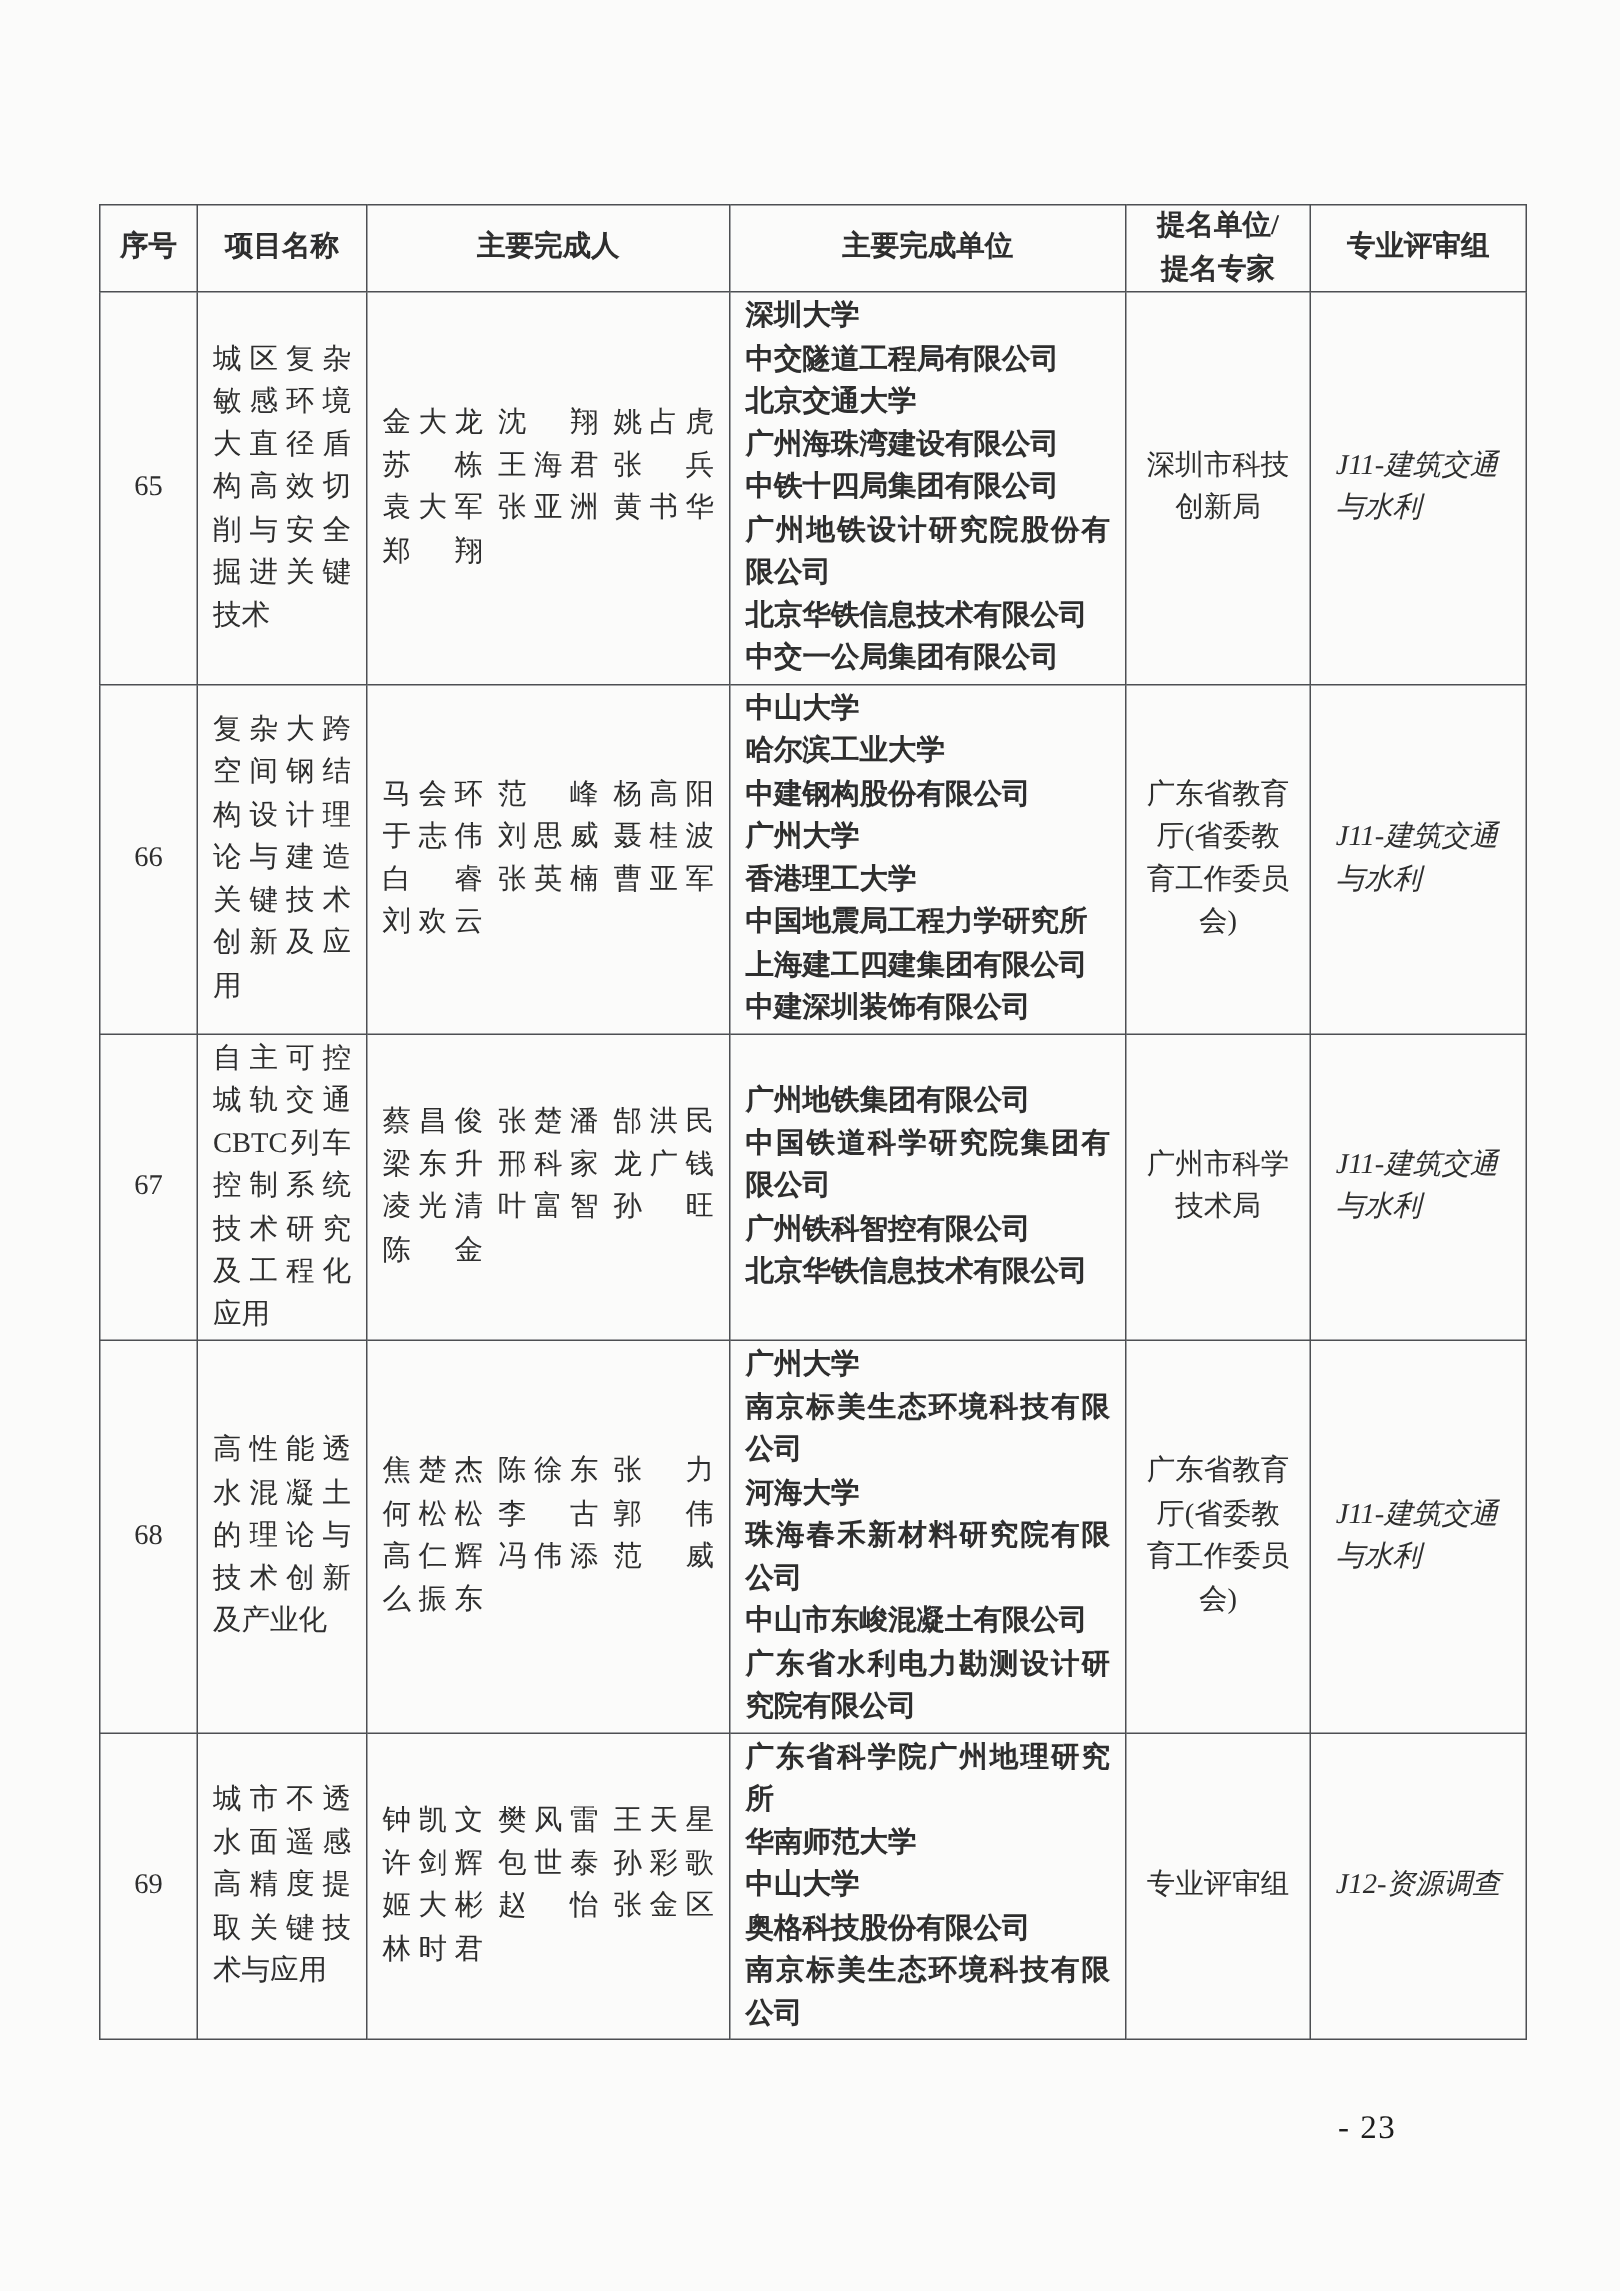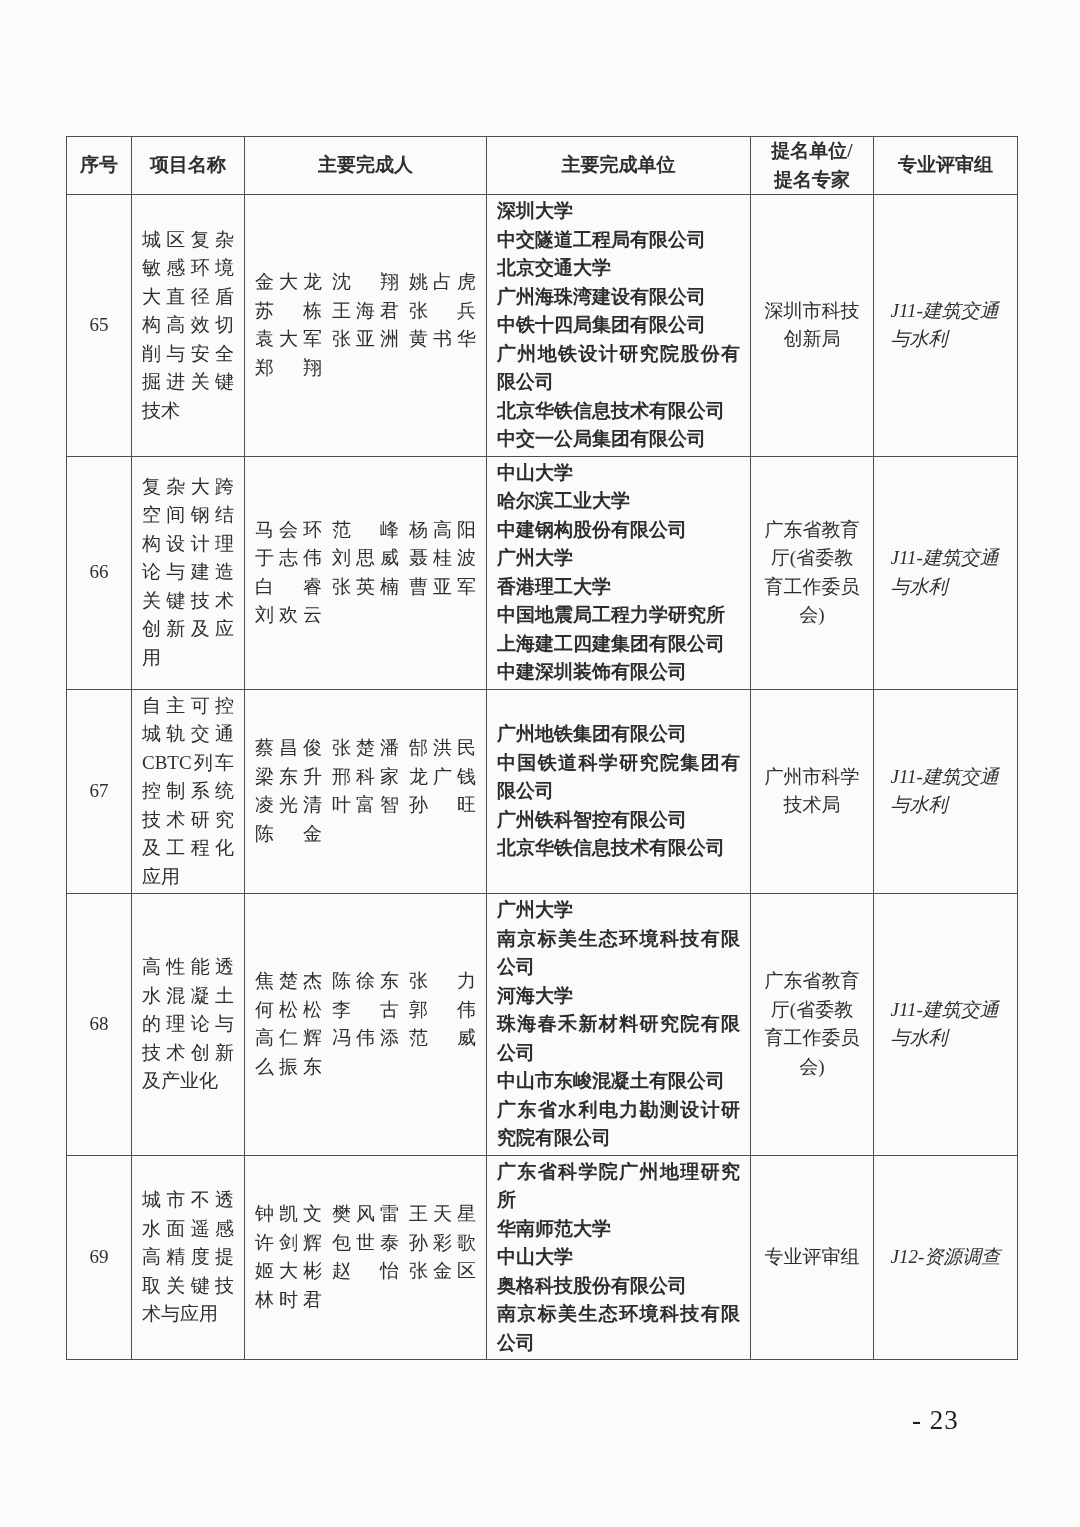--- a/index.html
+++ b/index.html
@@ -70,23 +70,23 @@
   }
   .review-inner {
     max-width: 110px;
     margin: 12px auto;
     text-align: left;
     font-style: italic;
   }
 
   .page-number {
     position: absolute;
-    left: 912px;
+    left: 892px;
     top: 1405px;
-    font-size: 27px;
+    font-size: 22px;
     letter-spacing: 1px;
     color: #1d1d1d;
   }
 </style>
 </head>
 <body>
 
 <table class="award-table">
   <colgroup>
     <col style="width:65px">

